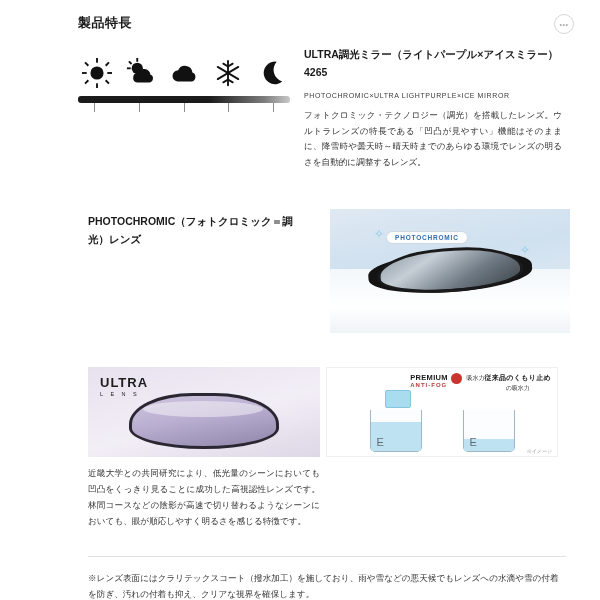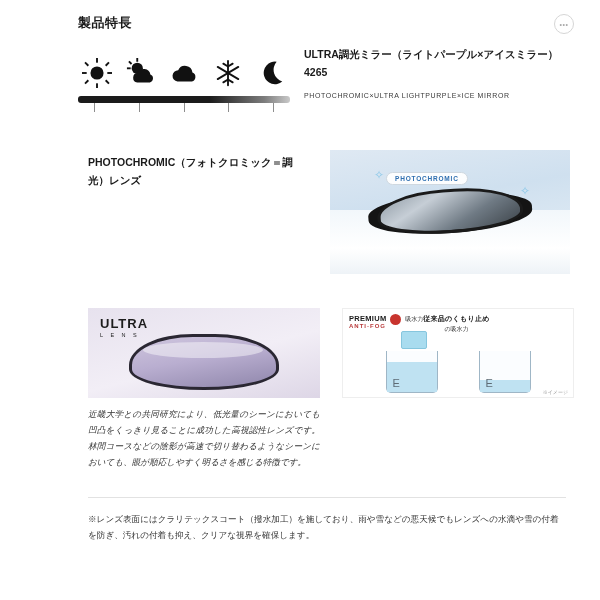--- a/index.html
+++ b/index.html
@@ -144,21 +144,21 @@
   .pc-swirl {
     position: absolute;
     font-size: 12px;
     color: #7fc4e8;
     opacity: .8;
   }
 
   
   .sec3 {
     display: flex;
-    gap: 22px;
+    gap: 6px;
     padding-left: 62px;
     margin-bottom: 26px;
   }
   .panel { width: 232px; }
   .panel-img {
     width: 232px; height: 90px;
     position: relative;
     overflow: hidden;
   }
   .ultra-img { background: linear-gradient(165deg, #e7e2ee 0%, #f2eef6 55%, #ddd6e6 100%); }
@@ -181,21 +181,21 @@
     border: 3px solid #2a2732;
   }
   .ug-high {
     position: absolute; left: 14px; top: 8px; width: 120px; height: 16px;
     border-radius: 50%;
     background: rgba(255,255,255,0.45);
   }
 
   .antifog-img { background: #ffffff; border: 1px solid #eee; }
   .af-top {
-    display: flex; justify-content: flex-start; align-items: flex-start;
+    display: flex; justify-content: flex-end; align-items: flex-start;
     padding: 5px 6px 0 6px;
   }
   .af-label { font-size: 6px; line-height: 1.5; text-align: center; color: #333; }
   .af-label b { display: block; font-size: 7px; color: #1a1a1a; letter-spacing: .3px; }
   .af-premium { font-size: 7.5px; font-weight: bold; color: #1a1a1a; letter-spacing: .3px; }
   .af-premium small { display: block; font-size: 6px; letter-spacing: 1px; color: #b93b3b; font-weight: bold; }
   .af-dot {
     display: inline-block; width: 11px; height: 11px; border-radius: 50%;
     background: #c8342e; vertical-align: middle; margin: 0 3px;
   }
@@ -230,21 +230,20 @@
     position: absolute; right: 5px; bottom: 2px;
     font-size: 5px; color: #999;
   }
 
   .panel-text {
     margin-top: 9px;
     font-size: 8.6px;
     line-height: 1.85;
     color: #333;
     text-align: justify;
-    font-style: italic;
   }
 
   
   .footnote {
     margin: 14px 0 0 62px;
     width: 478px;
     border-top: 1px solid #e2e2e2;
     padding-top: 13px;
     font-size: 8.6px;
     line-height: 1.9;
@@ -312,20 +311,21 @@
         <span class="tick"></span>
         <span class="tick"></span>
         <span class="tick"></span>
         <span class="tick"></span>
       </div>
     </div>
 
     <div class="ultra-col">
       <div class="sec-head">ULTRA調光ミラー（ライトパープル×アイスミラー）4265</div>
       <div class="sec-sub">PHOTOCHROMIC×ULTRA LIGHTPURPLE×ICE MIRROR</div>
+      <div class="body-text">フォトクロミック・テクノロジー（調光）を搭載したレンズ。ウルトラレンズの特長である「凹凸が見やすい」機能はそのままに、降雪時や曇天時～晴天時までのあらゆる環境でレンズの明るさを自動的に調整するレンズ。</div>
     </div>
   </div>
 
   <div class="sec2">
     <div class="sec2-text">
       <div class="sec-head">PHOTOCHROMIC（フォトクロミック＝調光）レンズ</div>
     </div>
     <div class="sec2-img">
       <div class="snow"></div>
       <div class="goggle-wrap">

